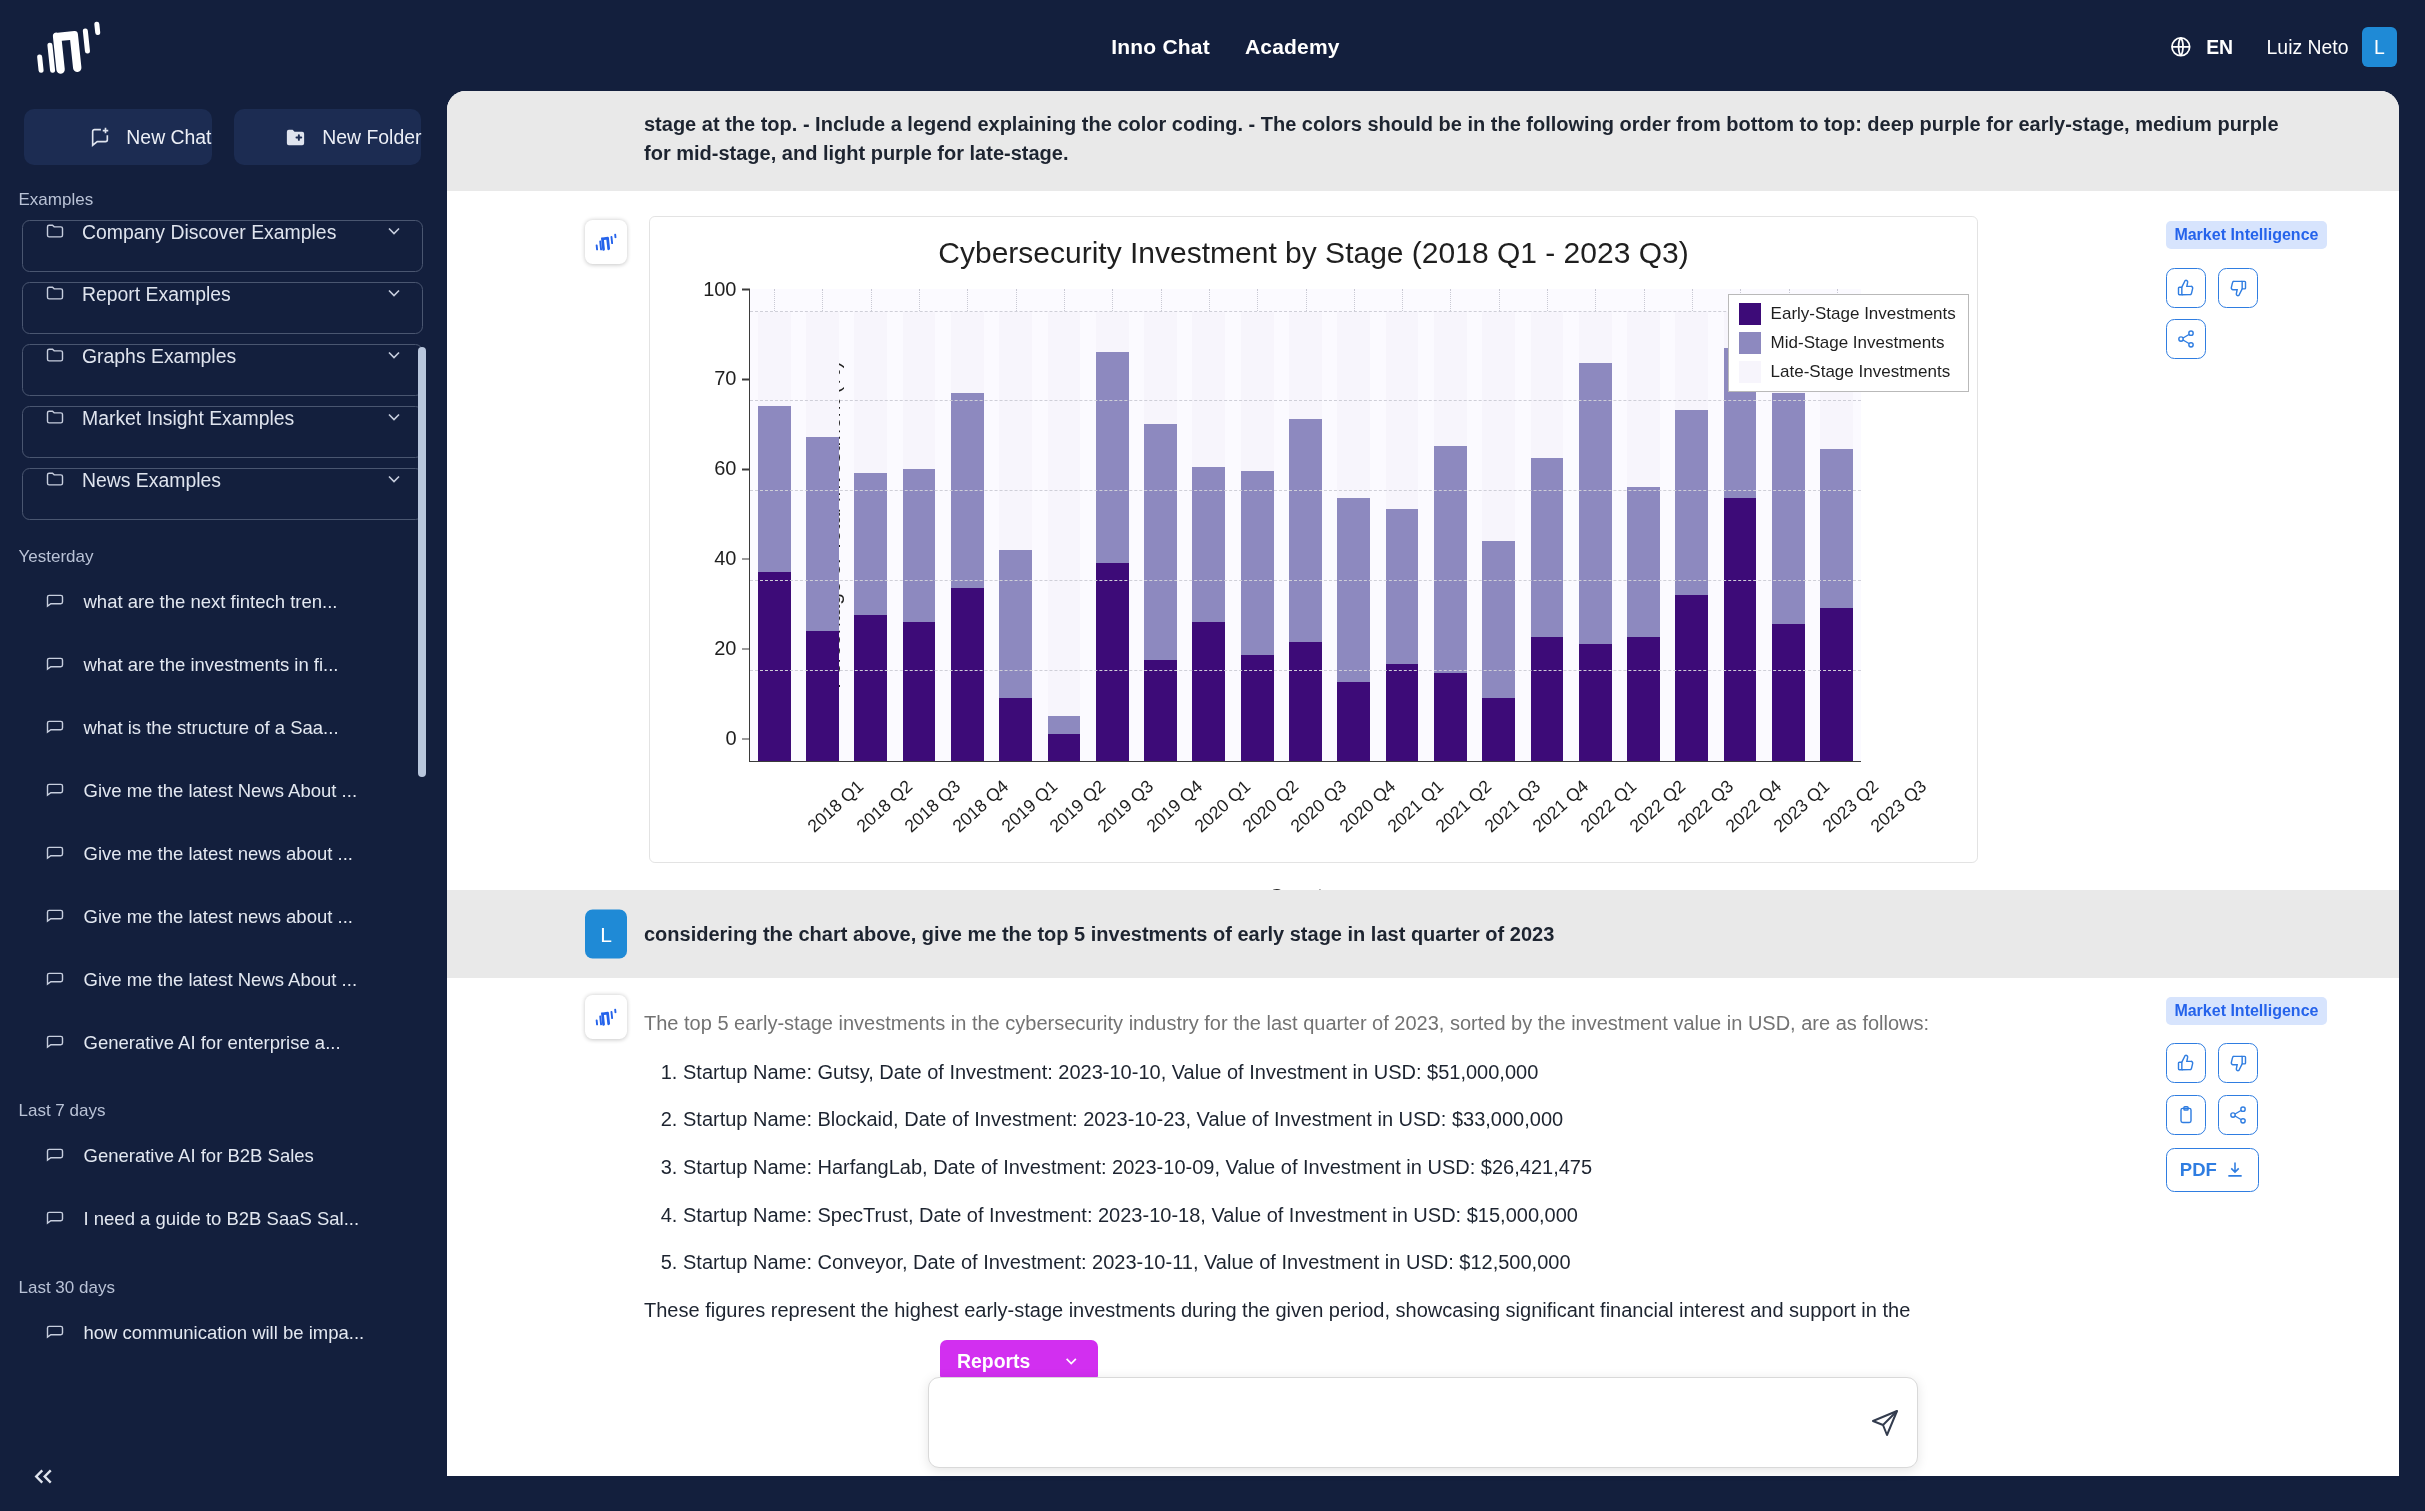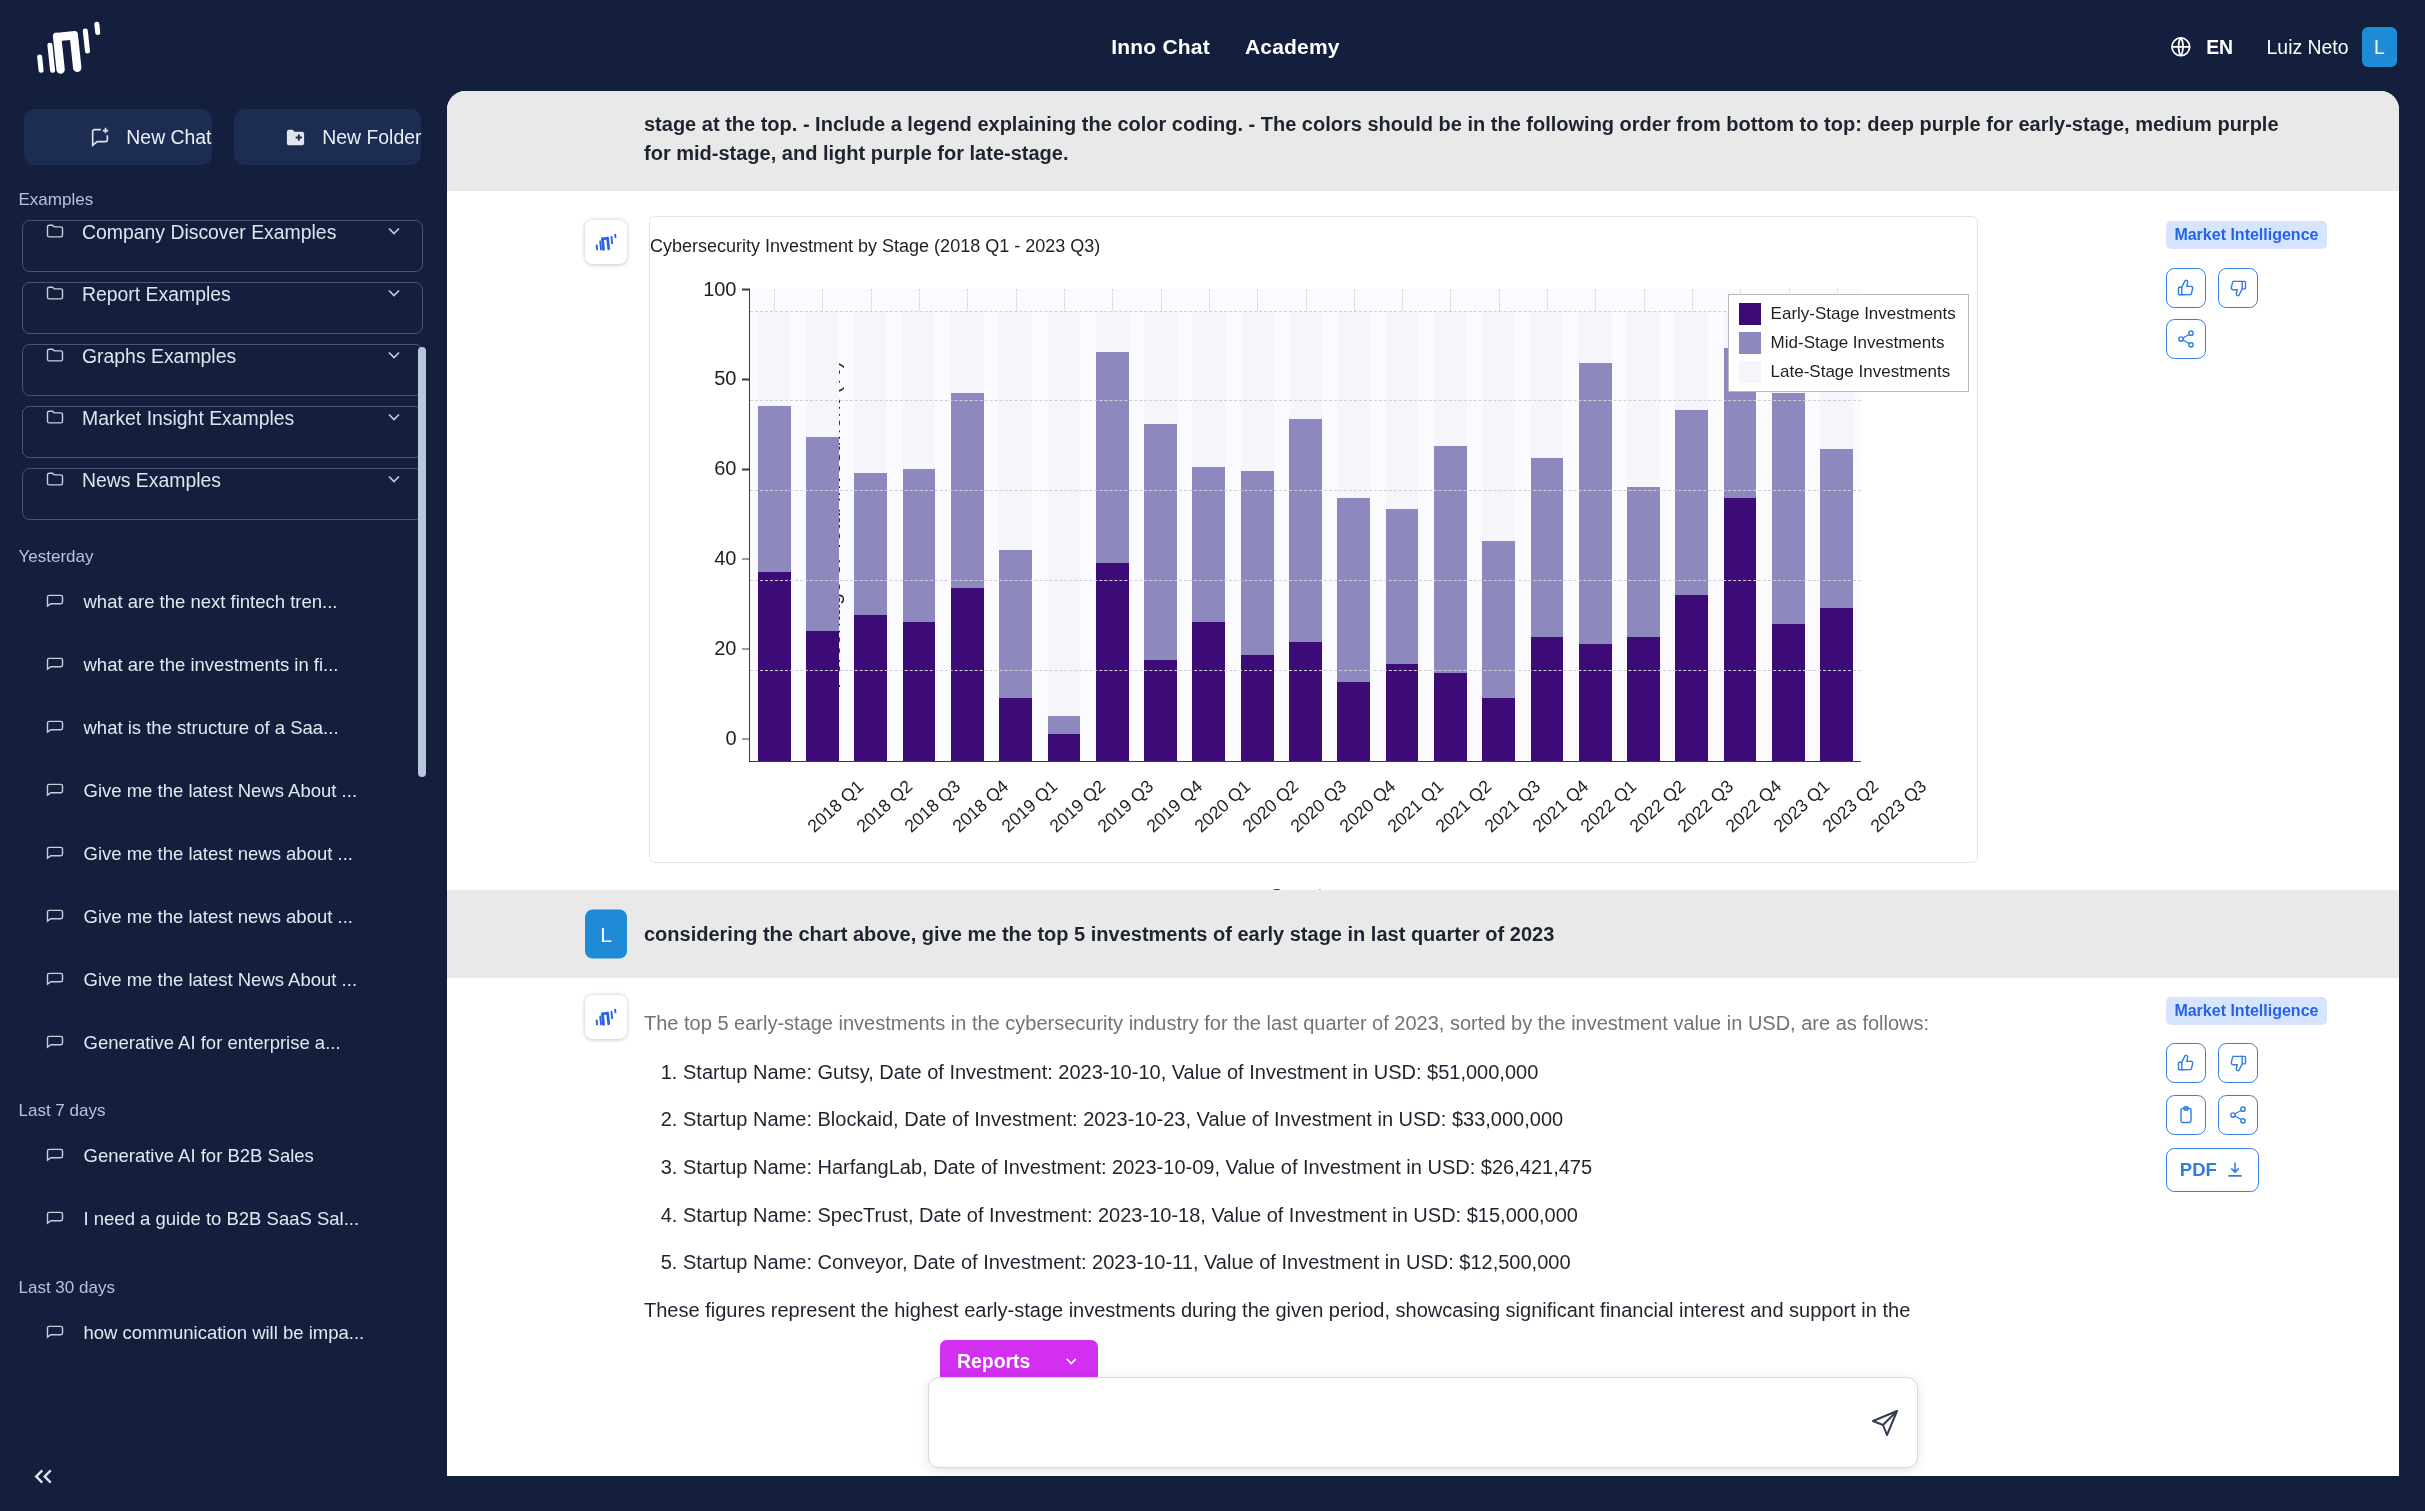--- a/index.html
+++ b/index.html
@@ -112,21 +112,21 @@
   }
   .chart-card {
     position:absolute; left:202px; top:25px;
     width:1329px; height:647px;
     background:#ffffff; border:0.8px solid #e3e3e3; border-radius:5.9px;
   }
 
   
   .plot-title {
     position:absolute; left:0; top:18.5px; width:100%;
-    text-align:left; font-size:18px; color:#1f1f1f; font-weight:400;
+    text-align:center; font-size:30px; color:#1f1f1f; font-weight:400;
   }
   .plot-area {
     position:absolute; left:99px; top:72px;
     width:1112px; height:473px;
     background:#fbfaff;
     border-left:1.7px solid #3b3b3b; border-bottom:1.7px solid #3b3b3b;
   }
   .ytick {
     position:absolute; right:100%; transform:translateY(-50%);
     padding-right:13.5px; font-size:20px; color:#1f1f1f; white-space:nowrap;
@@ -461,21 +461,21 @@
       <div class="chart-card">
         <div class="plot-title">Cybersecurity Investment by Stage (2018 Q1 - 2023 Q3)</div>
 
         <div class="plot-area" id="plot-area">
           <div class="ylabel">Percentage of Total Investment (%)</div>
           <div id="yticks">
               <div class="ytick" style="bottom: 0%;">0</div>
               <div class="ytick" style="bottom: 19.0476%;">20</div>
               <div class="ytick" style="bottom: 38.0952%;">40</div>
               <div class="ytick" style="bottom: 57.1429%;">60</div>
-              <div class="ytick" style="bottom: 76.1905%;">50</div>
+              <div class="ytick" style="bottom: 76.1905%;">70</div>
               <div class="ytick" style="bottom: 95.2381%;">100</div>
             </div>
           <div id="vgrids">
               <div class="vgrid" style="left: 2.17391%;"></div>
               <div class="vgrid" style="left: 6.52174%;"></div>
               <div class="vgrid" style="left: 10.8696%;"></div>
               <div class="vgrid" style="left: 15.2174%;"></div>
               <div class="vgrid" style="left: 19.5652%;"></div>
               <div class="vgrid" style="left: 23.913%;"></div>
               <div class="vgrid" style="left: 28.2609%;"></div>

